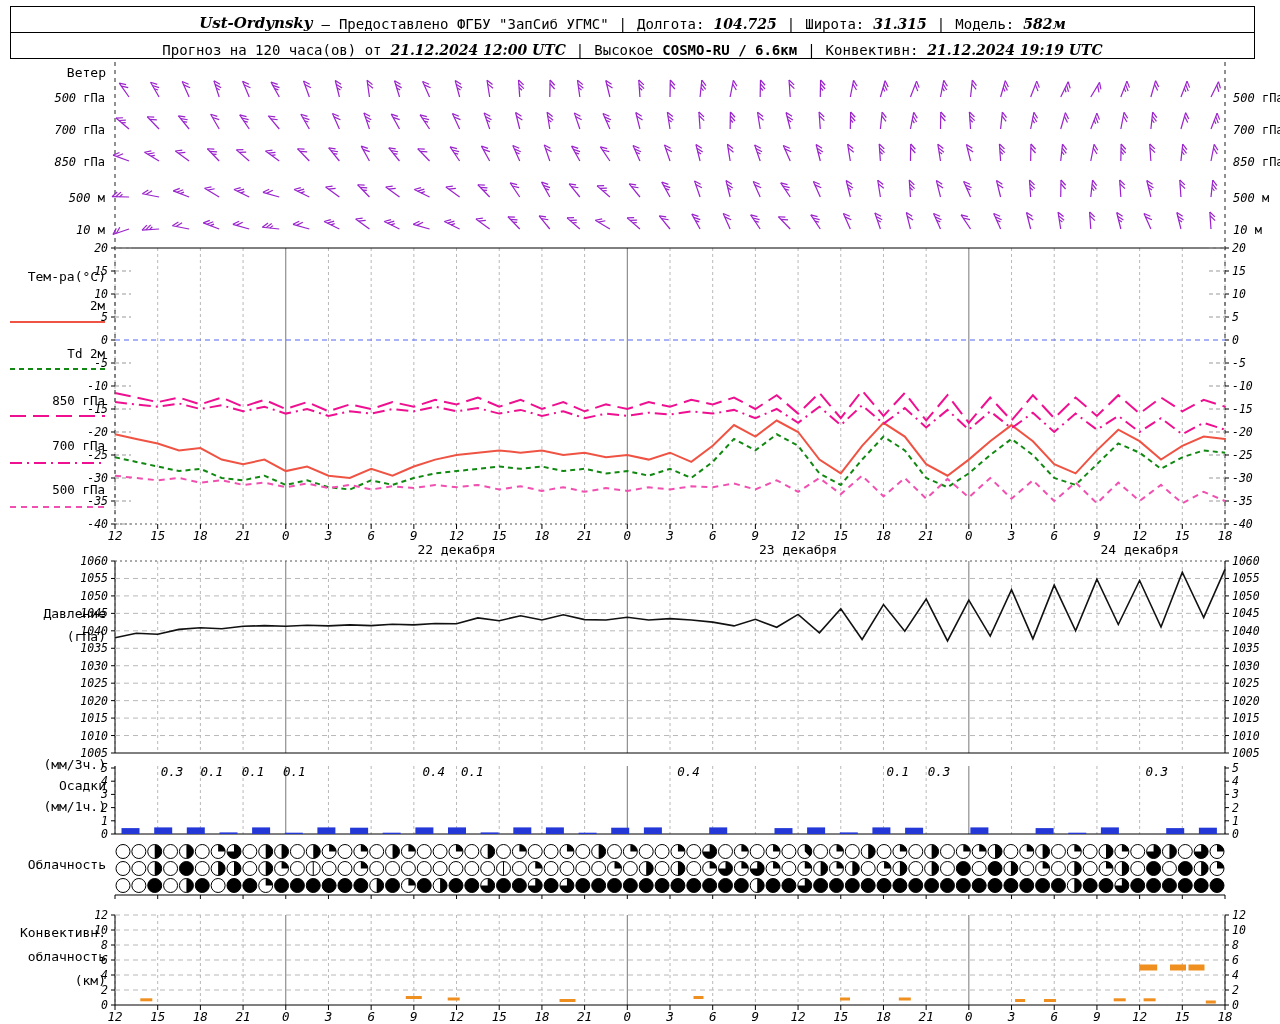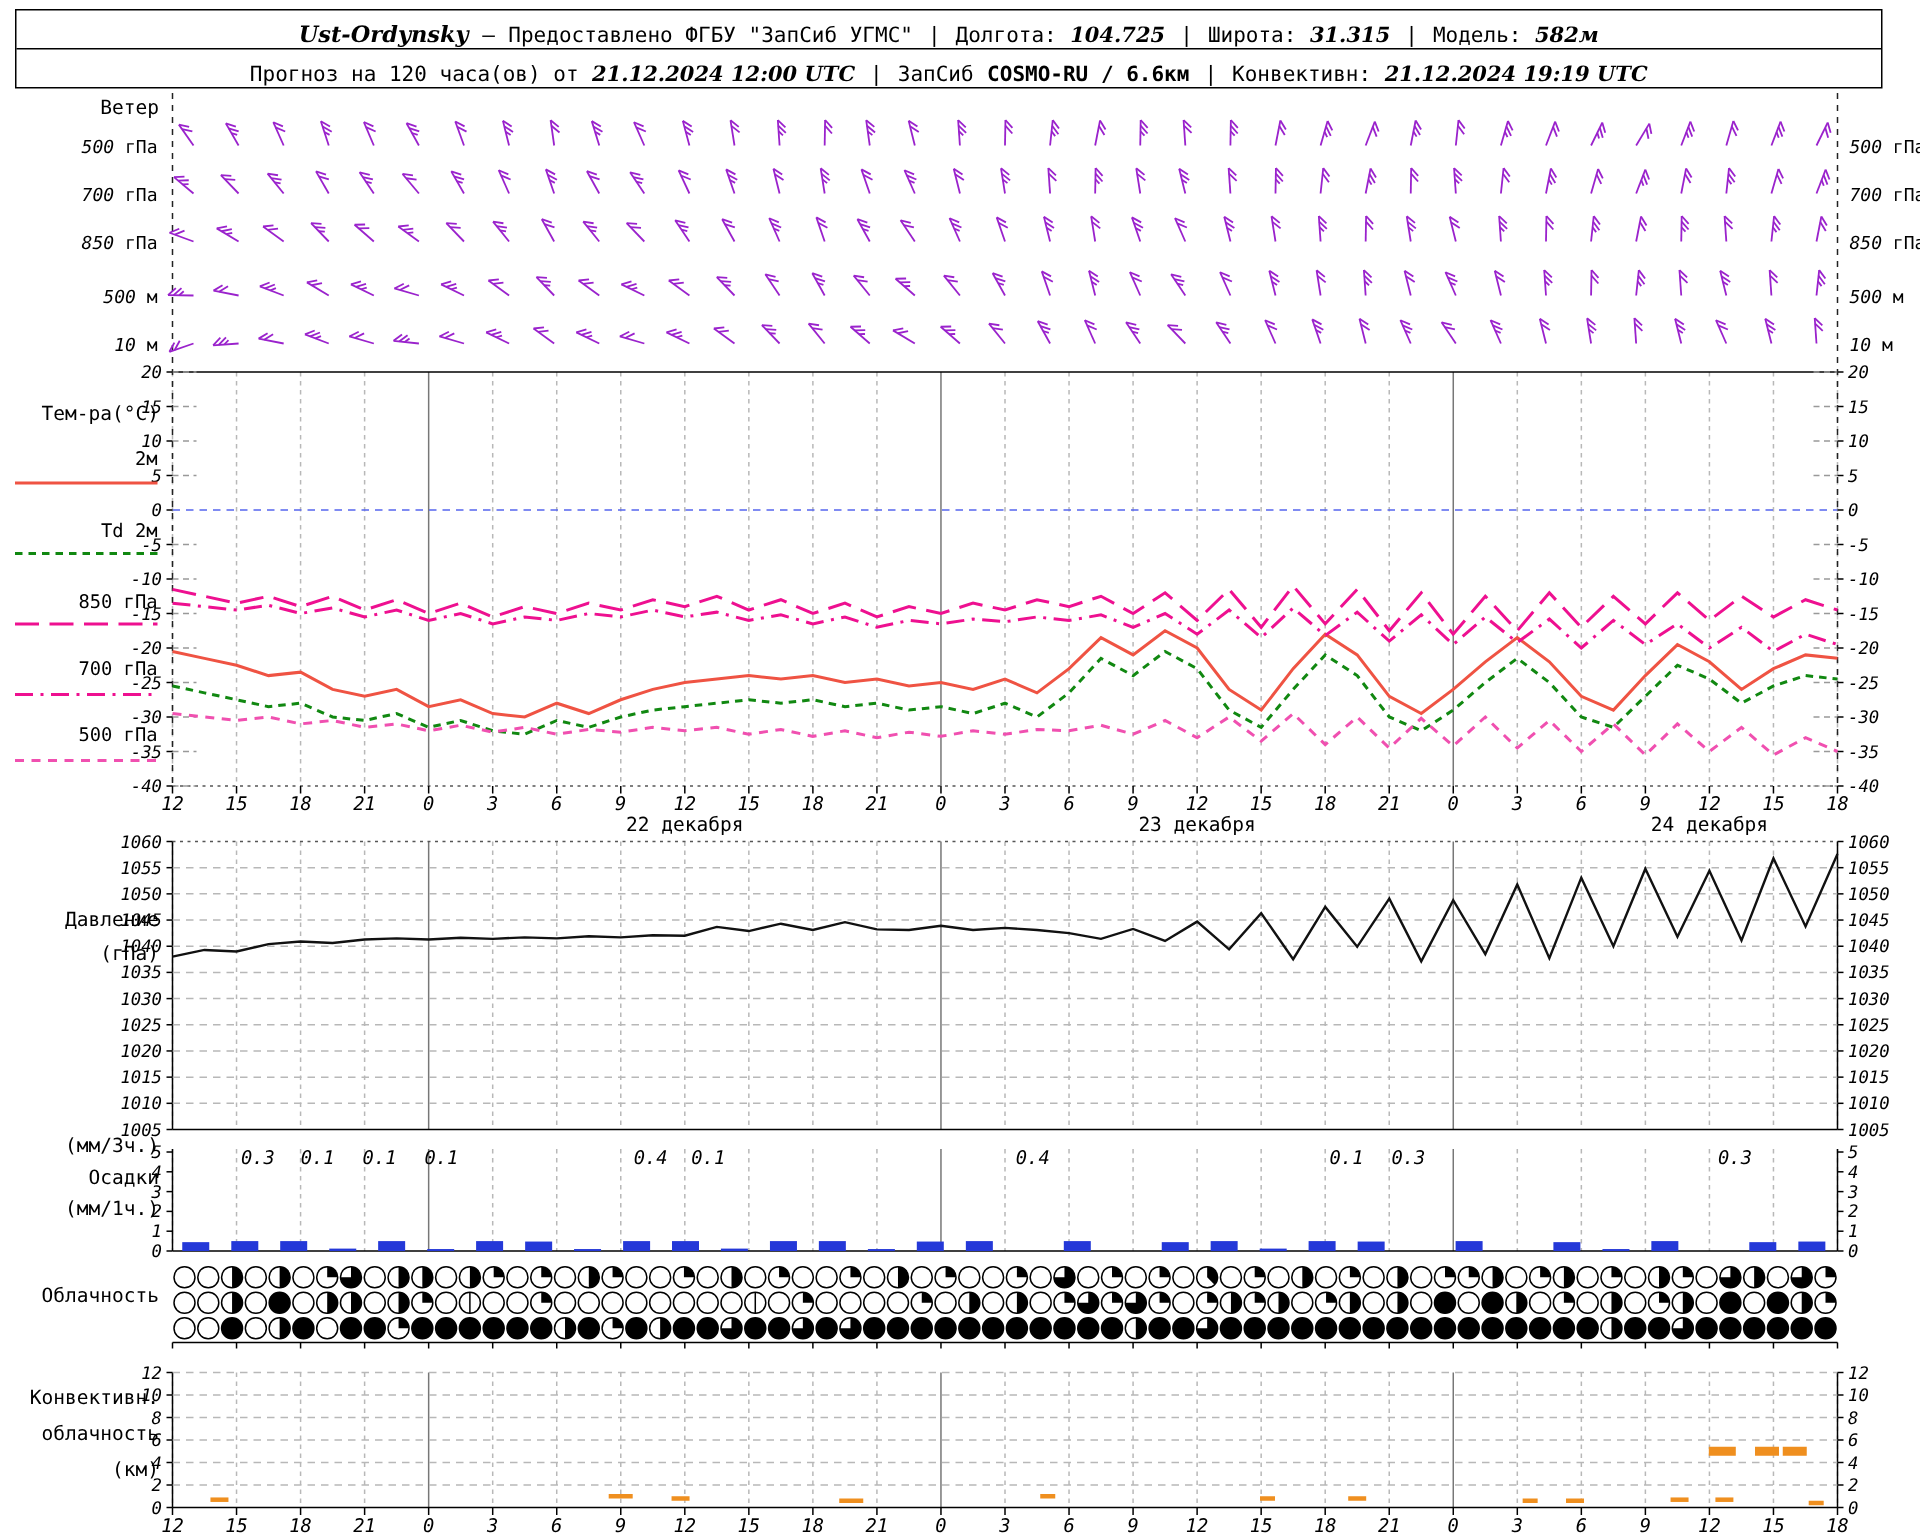--- a/index.html
+++ b/index.html
@@ -34,21 +34,21 @@
         <span class="seg-plain">Широта:</span>
         <span class="seg-value">31.315</span>
         <span class="seg-sep">|</span>
         <span class="seg-plain">Модель:</span>
         <span class="seg-value">582м</span>
       </div>
     <div class="hrow" id="hrow2">
         <span class="seg-plain">Прогноз на 120 часа(ов) от</span>
         <span class="seg-value">21.12.2024 12:00 UTC</span>
         <span class="seg-sep">|</span>
-        <span class="seg-plain">ЗапСиб</span>
+        <span class="seg-plain">Высокое</span>
         <span class="seg-model">COSMO-RU / 6.6км</span>
         <span class="seg-sep">|</span>
         <span class="seg-plain">Конвективн:</span>
         <span class="seg-value">21.12.2024 19:19 UTC</span>
       </div>
   </div>
 
   <svg id="chart" width="1280" height="1024">
       <g>
         <line x1="115" y1="248" x2="115" y2="524" stroke="#b8b8b8" stroke-width="1" stroke-dasharray="3,3"></line>

